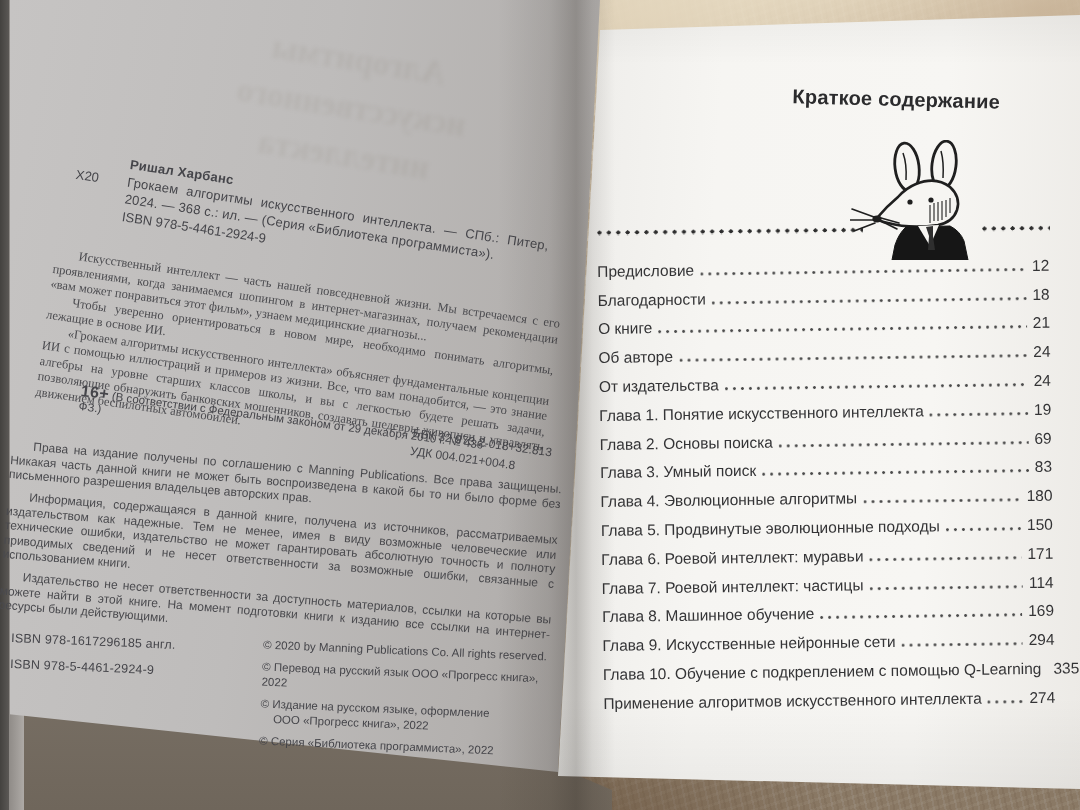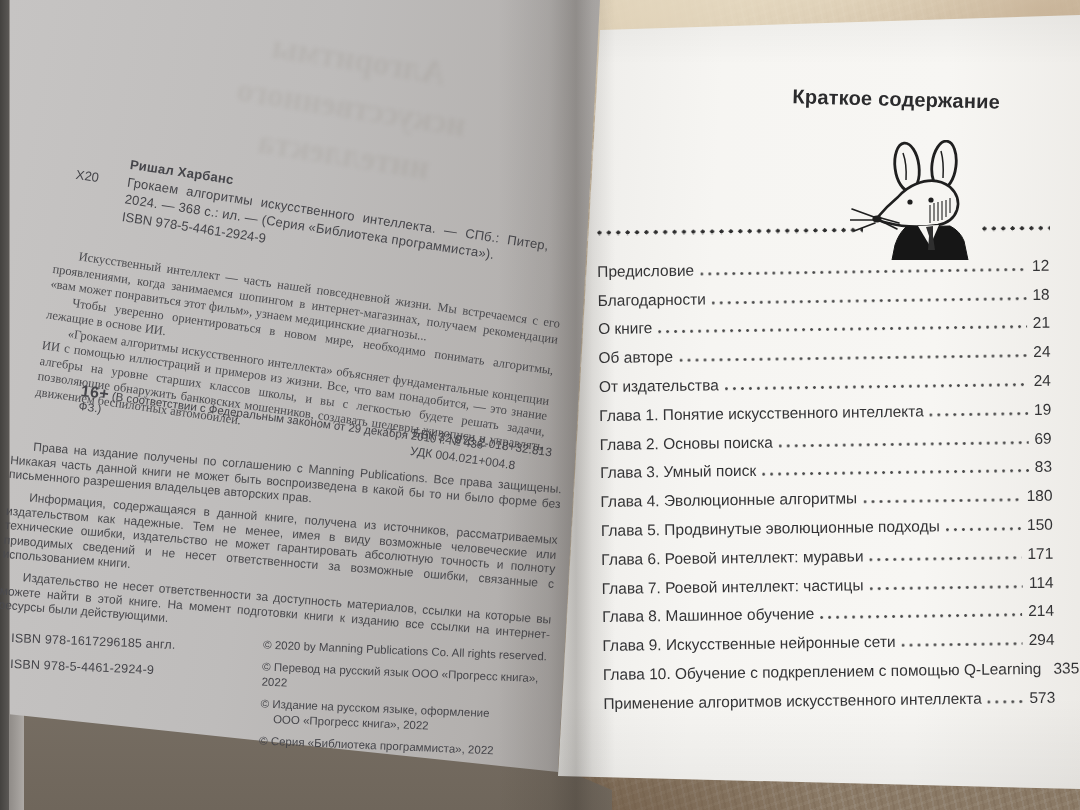--- a/index.html
+++ b/index.html
@@ -255,32 +255,32 @@
       <span class="num">171</span>
     </div>
   <div class="trow">
       <span class="lbl">Глава 7. Роевой интеллект: частицы</span>
       <span class="leader"></span>
       <span class="num">114</span>
     </div>
   <div class="trow">
       <span class="lbl">Глава 8. Машинное обучение</span>
       <span class="leader"></span>
-      <span class="num">214</span>
+      <span class="num">169</span>
     </div>
   <div class="trow">
       <span class="lbl">Глава 9. Искусственные нейронные сети</span>
       <span class="leader"></span>
       <span class="num">294</span>
     </div>
   <div class="trow">
       <span class="lbl">Глава 10. Обучение с подкреплением с помощью Q-Learning</span>
       <span class="leader"></span>
       <span class="num">335</span>
     </div>
   <div class="trow">
       <span class="lbl">Применение алгоритмов искусственного интеллекта</span>
       <span class="leader"></span>
-      <span class="num">573</span>
+      <span class="num">274</span>
     </div>
 </div>
 
 <div class="gutter-shadow"></div>
 
 </body></html>

